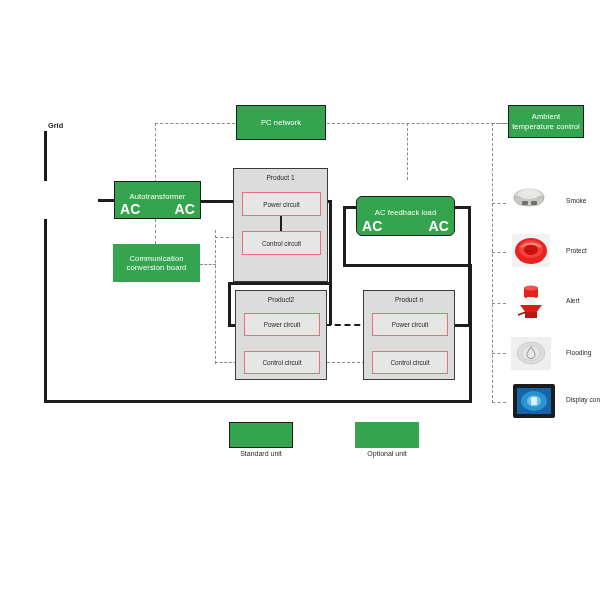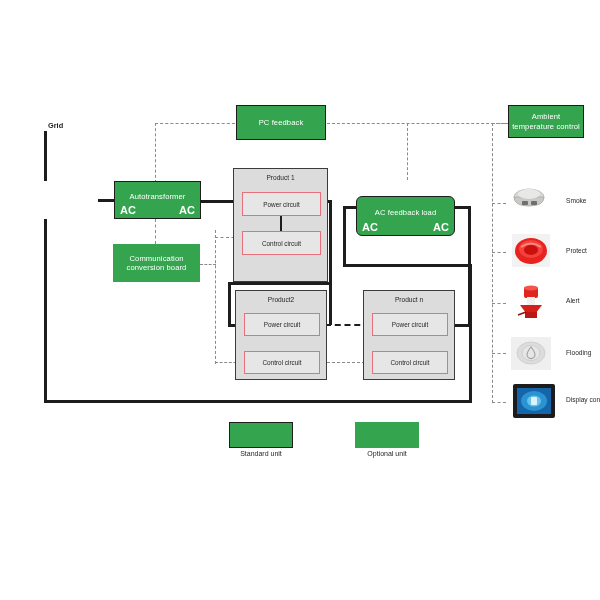--- a/index.html
+++ b/index.html
@@ -25,21 +25,21 @@
     line-height:1.22;
     letter-spacing:.1px;
     padding:2px 3px;
   }
   .green.noborder{border:none;}
   .green .ttl{display:block;width:100%;}
 
   
   .ac{
     position:absolute;bottom:2px;
-    font-size:11px;font-weight:700;color:#fff;line-height:1;
+    font-size:14px;font-weight:700;color:#fff;line-height:1;
   }
   .ac.l{left:5px;}
   .ac.r{right:5px;}
 
   
   .product{
     background:#dcdcdc;
     border:1.7px solid #3b3b3b;
     box-sizing:border-box;
   }
@@ -148,21 +148,21 @@
     <span class="ttl" style="margin-bottom:7px;">Autotransformer</span>
     <span class="ac l">AC</span>
     <span class="ac r">AC</span>
   </div>
 
   <div class="node green noborder" style="left:113px;top:244px;width:87px;height:38px;">
     <span class="ttl">Communication conversion board</span>
   </div>
 
   <div class="node green" style="left:236px;top:105px;width:90px;height:35px;">
-    <span class="ttl">PC feedback</span>
+    <span class="ttl">PC network</span>
   </div>
 
   <div class="node green" style="left:356px;top:196px;width:99px;height:40px;border-radius:6px;">
     <span class="ttl" style="margin-bottom:7px;">AC feedback load</span>
     <span class="ac l">AC</span>
     <span class="ac r">AC</span>
   </div>
 
   <div class="node green" style="left:508px;top:105px;width:76px;height:33px;">
     <span class="ttl">Ambient temperature control</span>

